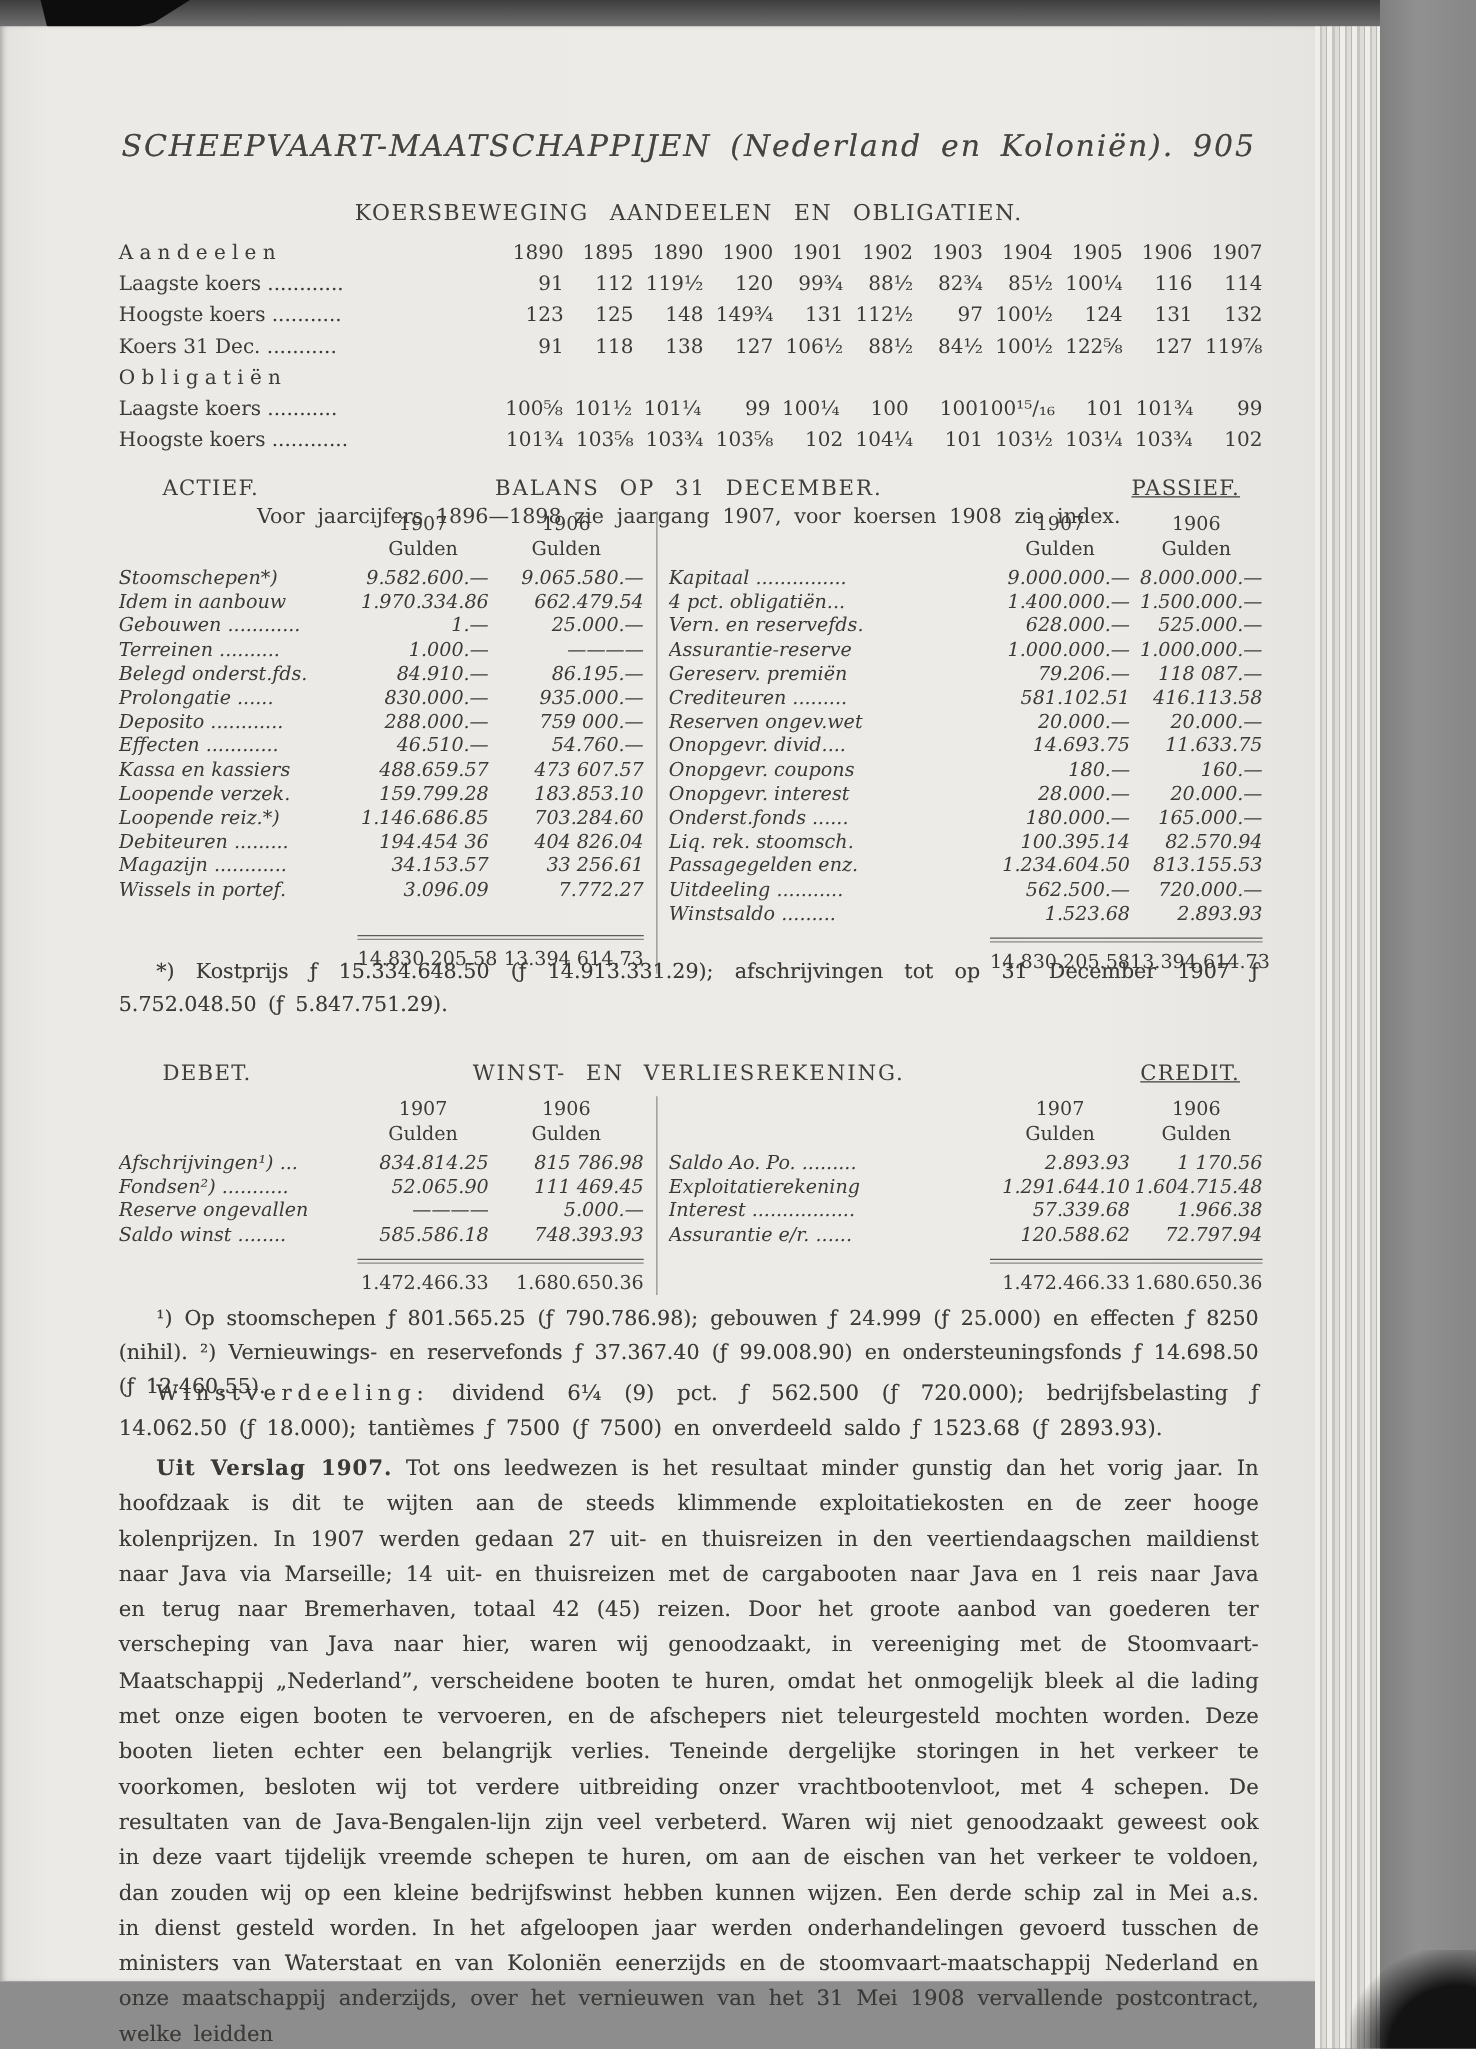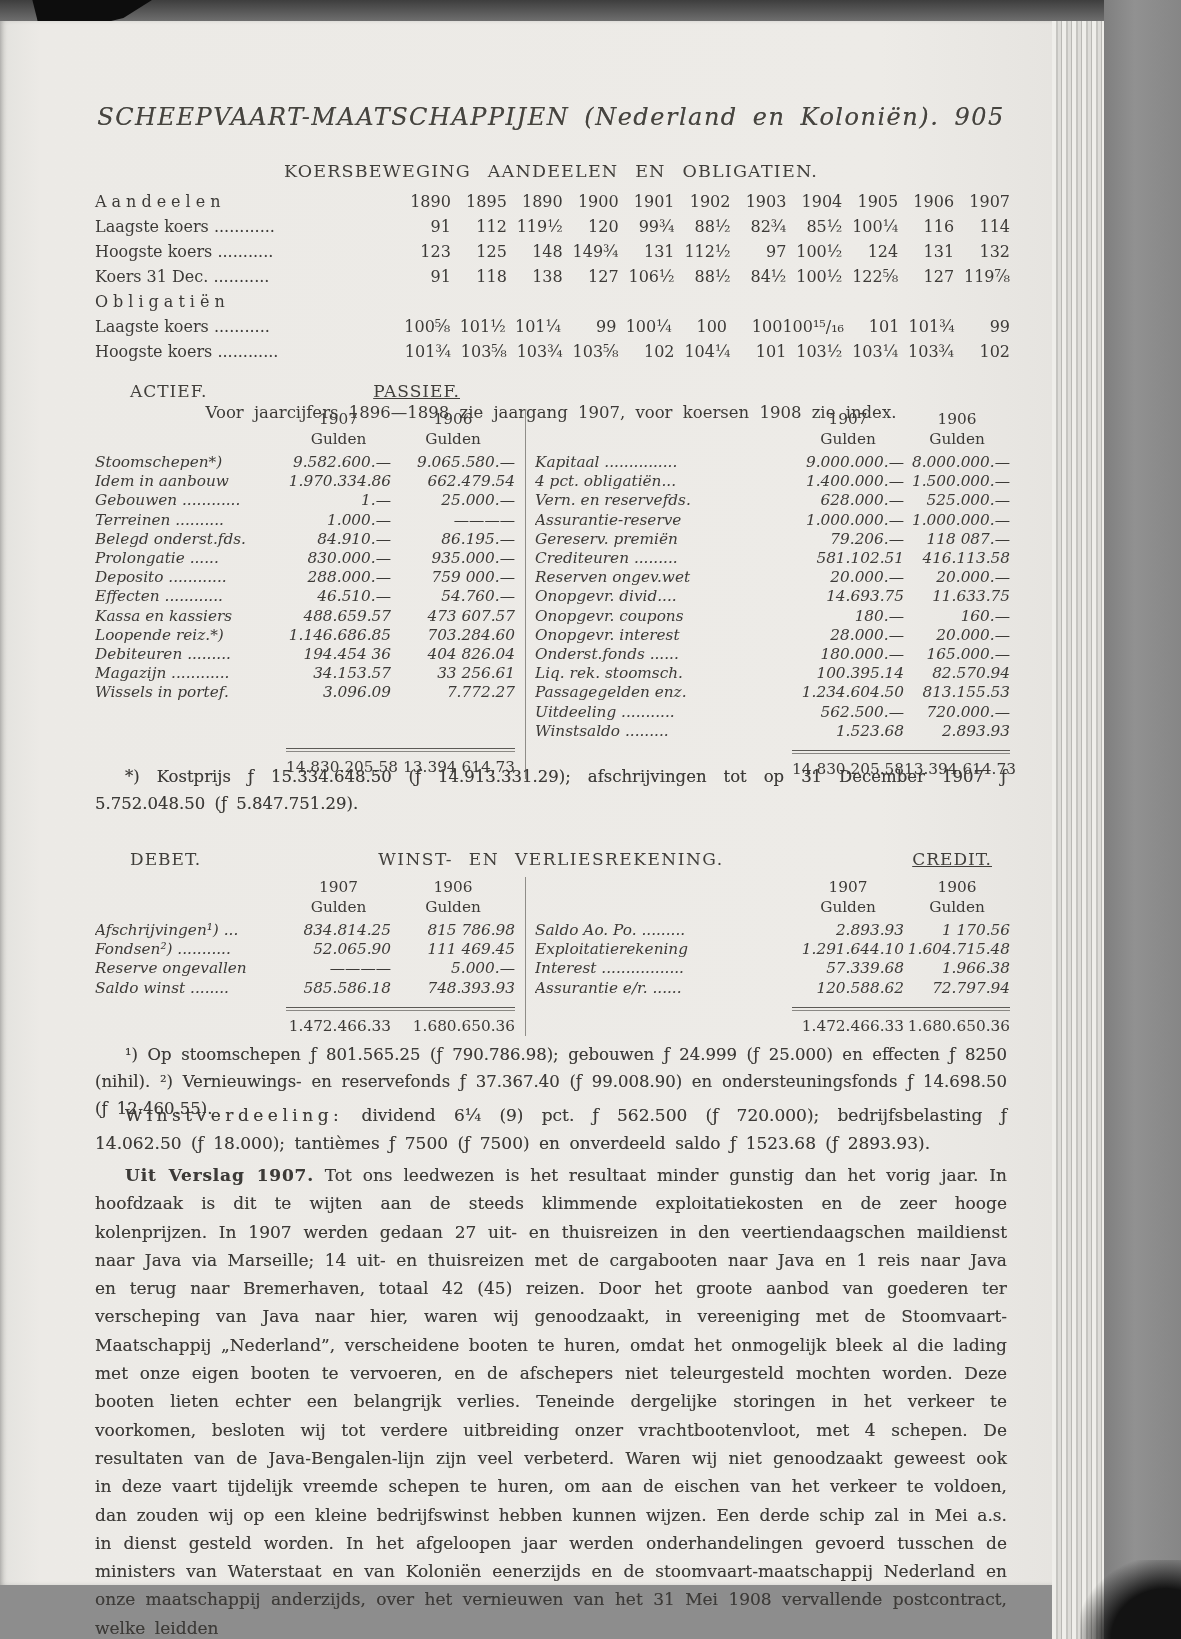--- a/index.html
+++ b/index.html
@@ -223,20 +223,21 @@
           <span class="kcell">103¾</span>
           <span class="kcell">102</span>
         </div>
       </div>
   </div>
 
   <div class="koers-note">Voor jaarcijfers 1896—1898 zie jaargang 1907, voor koersen 1908 zie index.</div>
 
   <div class="bal-heads balans">
     <span class="side-head left">ACTIEF.</span>
+    <span class="mid-head">BALANS OP 31 DECEMBER.</span>
     <span class="side-head right">PASSIEF.</span>
   </div>
 
   <div class="twin-tables balans">
     <div class="half lhalf">
       <div class="colhead-row">
         <span class="lbl"></span>
         <span class="colhead">
           <span>1907</span>
           <span>Gulden</span>
@@ -295,20 +296,25 @@
             <span class="val">46.510.—</span>
             <span class="val">54.760.—</span>
           </div>
 
           <div class="trow">
             <span class="lbl">Kassa en kassiers</span>
             <span class="val">488.659.57</span>
             <span class="val">473 607.57</span>
           </div>
 
+          <div class="trow">
+            <span class="lbl">Loopende verzek.</span>
+            <span class="val">159.799.28</span>
+            <span class="val">183.853.10</span>
+          </div>
 
           <div class="trow">
             <span class="lbl">Loopende reiz.*)</span>
             <span class="val">1.146.686.85</span>
             <span class="val">703.284.60</span>
           </div>
 
           <div class="trow">
             <span class="lbl">Debiteuren .........</span>
             <span class="val">194.454 36</span>

